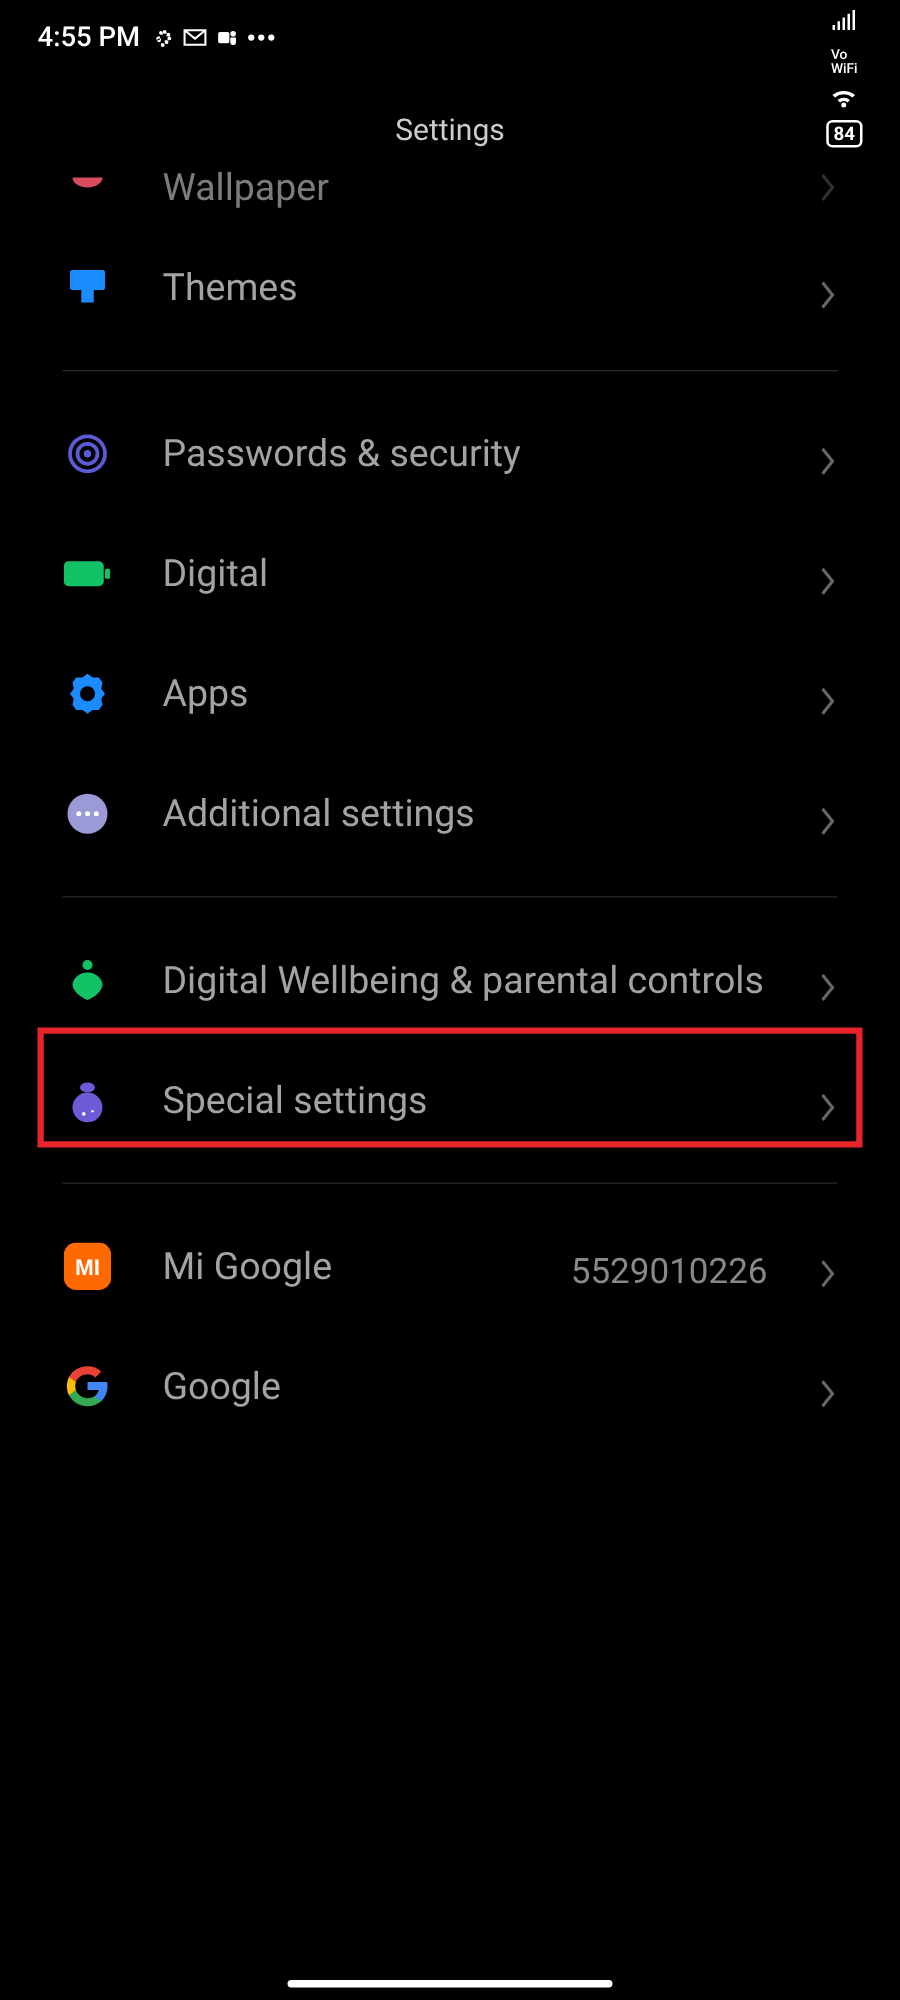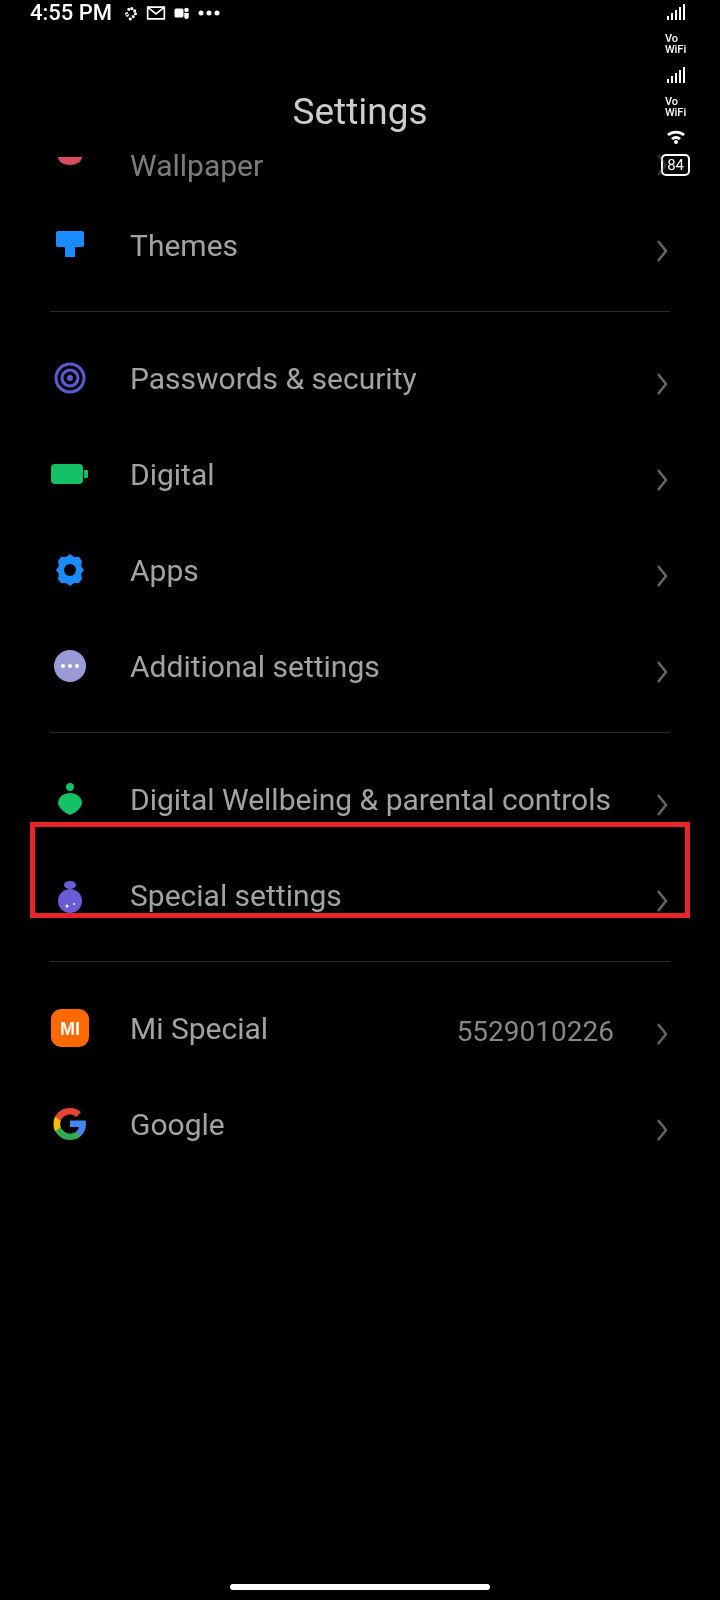--- a/index.html
+++ b/index.html
@@ -8,35 +8,35 @@
       height: 1600px;
       background: #000;
       color: #fff;
       font-family: -apple-system, BlinkMacSystemFont, "Segoe UI", Roboto, sans-serif;
       overflow: hidden;
       position: relative;
     }
     .status-bar {
       height: 60px;
       display: flex;
-      align-items: flex-start;
+      align-items: center;
       justify-content: space-between;
       padding: 0 30px;
       font-size: 22px;
       font-weight: 500;
     }
     .status-left { display: flex; align-items: center; gap: 10px; }
     .status-right { display: flex; align-items: center; gap: 8px; flex-direction: column; }
     .status-icons { display: flex; gap: 6px; align-items: center; }
     .header {
       text-align: center;
       padding: 30px 0 20px;
     }
     .header-title {
-      font-size: 37px;
+      font-size: 24px;
       color: #ccc;
       font-weight: 400;
     }
     .list { padding: 0; }
     .item {
       display: flex;
       align-items: flex-end;
       padding: 28px 50px 28px 50px;
       gap: 40px;
       position: relative;
@@ -94,21 +94,21 @@
       bottom: 10px;
       left: 50%;
       transform: translateX(-50%);
       width: 260px;
       height: 6px;
       background: #fff;
       border-radius: 3px;
     }
     .sig { display:inline-block; }
     .vo { font-size: 11px; line-height:1; text-align:left; }
-    .battery-box { border:2px solid #fff; border-radius:5px; padding:0 4px; font-size:15px; font-weight:400; line-height:18px; }
+    .battery-box { border:2px solid #fff; border-radius:5px; padding:0 4px; font-size:15px; font-weight:700; line-height:18px; }
   </style>
 </head>
 <body>
 
 <div class="status-bar">
   <div class="status-left">
     <span>4:55 PM</span>
     <span class="status-icons">
       <svg width="18" height="18" viewBox="0 0 24 24">
           <path fill="#fff" d="M6 15a2 2 0 1 1 0-4h2v2a2 2 0 0 1-2 2zm5-9a2 2 0 1 1 4 0v2h-2a2 2 0 0 1-2-2zm7 5a2 2 0 1 1 0 4h-2v-2a2 2 0 0 1 2-2zm-5 9a2 2 0 1 1-4 0v-2h2a2 2 0 0 1 2 2zM9 9h2V7a2 2 0 1 0-2 2zm6 6h-2v2a2 2 0 1 0 2-2zm-6 0v-2H7a2 2 0 1 0 2 2zm6-6v2h2a2 2 0 1 0-2-2z"></path>
@@ -269,21 +269,21 @@
 
   <div class="divider"></div>
 
   <div class="item">
     <div class="icon-box">
       <svg width="38" height="38" viewBox="0 0 38 38">
           <rect x="0" y="0" width="38" height="38" rx="10" fill="#ff6900"></rect>
           <text x="19" y="26" font-size="18" font-weight="bold" fill="#fff" text-anchor="middle" font-family="sans-serif">MI</text>
         </svg>
     </div>
-    <div class="item-label">Mi Special</div>
+    <div class="item-label">Mi Google</div>
     <div class="item-value">5529010226</div>
     <svg class="chevron" viewBox="0 0 16 28">
         <path fill="none" stroke="#666" stroke-width="2.5" d="M4 4l8 10-8 10"></path>
       </svg>
   </div>
 
   <div class="item">
     <div class="icon-box">
       <svg width="36" height="36" viewBox="0 0 36 36">
         <path fill="#4285F4" d="M34 18c0-1.2-.1-2.3-.3-3.4H18v6.4h9c-.4 2-1.6 3.8-3.3 5v4h5.3C32 27 34 23 34 18z"></path>

